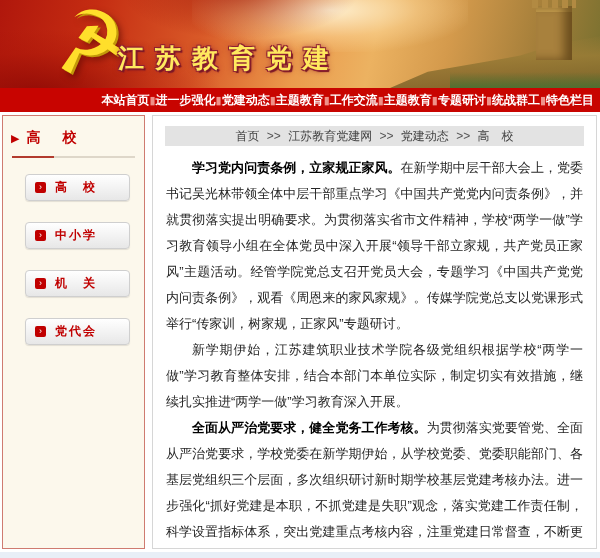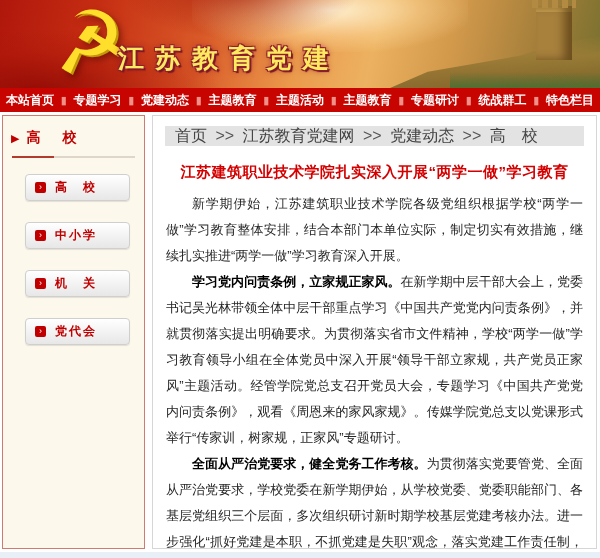--- a/index.html
+++ b/index.html
@@ -25,21 +25,21 @@
     background:linear-gradient(to top,#7c6128 0%, #9a7c36 60%, rgba(154,124,54,0) 100%);
     clip-path:polygon(0 100%,18% 70%,40% 55%,62% 40%,80% 18%,100% 4%,100% 100%); }
   .wall-tower { position:absolute; right:28px; top:6px; width:36px; height:54px; background:#a8813d;
     box-shadow:inset -8px 0 10px rgba(60,38,6,.55), inset 0 6px 0 #c29a4c; }
   .wall-tower:before { content:""; position:absolute; left:-4px; top:-6px; width:44px; height:8px;
     background:repeating-linear-gradient(to right,#b28a42 0 6px, rgba(0,0,0,0) 6px 10px); }
   .green-patch { position:absolute; right:0; bottom:0; width:150px; height:16px;
     background:linear-gradient(to top, rgba(74,112,50,.9), rgba(74,112,50,0)); }
 
   
-  .nav { height:24px; background:#c80400; display:flex; align-items:center; justify-content:space-between; padding:0 6px; }
+  .nav { height:24px; background:#c80400; display:flex; align-items:center; justify-content:flex-end; padding:0 6px; }
   .nav-item { color:#ffffff; font-size:12px; font-weight:bold; text-decoration:none; cursor:pointer; white-space:nowrap; }
   .nav-sep { color:#ef9189; font-size:11px; font-weight:bold; }
 
   
   .layout { position:relative; height:446px; background:#fff; }
   .footer-strip { position:absolute; left:0; right:0; bottom:0; height:6px; background:#e8eff7; }
 
   
   .sidebar { position:absolute; left:2px; top:3px; width:143px; height:434px; background:#fcf8ec; border:1px solid #cf7b70; }
   .side-head { display:flex; align-items:center; gap:7px; padding:13px 10px 0 8px; }
@@ -48,21 +48,21 @@
   .side-rule { height:2px; margin:9px 9px 16px; background:linear-gradient(to right,#b23b2e 0%,#b23b2e 34%,#ded7c9 34%,#ded7c9 100%); }
   .side-item { margin:0 14px 21px 22px; height:27px; border:1px solid #cfcfcf; border-radius:4px;
     background:linear-gradient(#ffffff,#e7e7e7); display:flex; align-items:center; gap:9px; padding:0 9px;
     box-shadow:0 1px 1px rgba(0,0,0,.1); cursor:pointer; }
   .side-sq { width:11px; height:11px; background:#c00000; border-radius:2px; color:#fff; font-size:9px;
     line-height:11px; text-align:center; flex:0 0 auto; }
   .side-lbl { color:#c00000; font-weight:bold; font-size:12px; letter-spacing:2px; white-space:nowrap; }
 
   
   .main { position:absolute; left:152px; top:3px; right:3px; height:434px; background:#fff; border:1px solid #d6d6d6; overflow:hidden; }
-  .crumb { margin:10px 12px 0; background:#e3e3e3; height:20px; line-height:20px; padding:0 10px; font-size:16px; color:#444; white-space:nowrap; overflow:hidden; }
+  .crumb { margin:10px 12px 0; background:#e3e3e3; height:20px; line-height:20px; padding:0 10px; font-size:12px; color:#444; white-space:nowrap; overflow:hidden;text-align:center; }
   .crumb a { color:#444; text-decoration:none; cursor:pointer; }
   .crumb .sep { color:#555; margin:0 4px; }
   .art-title { margin:17px 8px 0; text-align:center; color:#d40000; font-weight:bold; font-size:15px; letter-spacing:.5px; }
   .art-body { margin:9px 13px 0; font-size:13px; line-height:26px; color:#262626; text-align:justify; }
   .art-body p { text-indent:2em; }
   .art-body .lead { font-weight:bold; color:#000; }
 </style>
 </head>
 <body>
 
@@ -75,27 +75,27 @@
     <div class="wall-slope"></div>
     <div class="wall-tower"></div>
     <div class="green-patch"></div>
     <div class="emblem">☭</div>
     <div class="banner-title">江苏教育党建</div>
   </div>
 
   <div class="nav">
       <a class="nav-item">本站首页</a>
       <span class="nav-sep">▮</span>
-      <a class="nav-item">专题学习</a>
+      <a class="nav-item">进一步强化</a>
       <span class="nav-sep">▮</span>
       <a class="nav-item">党建动态</a>
       <span class="nav-sep">▮</span>
       <a class="nav-item">主题教育</a>
       <span class="nav-sep">▮</span>
-      <a class="nav-item">主题活动</a>
+      <a class="nav-item">工作交流</a>
       <span class="nav-sep">▮</span>
       <a class="nav-item">主题教育</a>
       <span class="nav-sep">▮</span>
       <a class="nav-item">专题研讨</a>
       <span class="nav-sep">▮</span>
       <a class="nav-item">统战群工</a>
       <span class="nav-sep">▮</span>
       <a class="nav-item">特色栏目</a>
     </div>
 
@@ -122,24 +122,23 @@
           </div>
           <div class="side-item">
             <span class="side-sq">›</span>
             <span class="side-lbl">党代会</span>
           </div>
         </div>
     </div>
 
     <div class="main">
       <div class="crumb" id="crumb"><a>首页</a><span class="sep"> &gt;&gt; </span><a>江苏教育党建网</a><span class="sep"> &gt;&gt; </span><a>党建动态</a><span class="sep"> &gt;&gt; </span><a>高　校</a></div>
-      <div class="art-title">江苏建筑职业技术学院扎实深入开展“两学一做”学习教育</div>
       <div class="art-body" id="art-body">
+          <p><span class="lead">学习党内问责条例，立家规正家风。</span><span>在新学期中层干部大会上，党委书记吴光林带领全体中层干部重点学习《中国共产党党内问责条例》，并就贯彻落实提出明确要求。为贯彻落实省市文件精神，学校“两学一做”学习教育领导小组在全体党员中深入开展“领导干部立家规，共产党员正家风”主题活动。经管学院党总支召开党员大会，专题学习《中国共产党党内问责条例》，观看《周恩来的家风家规》。传媒学院党总支以党课形式举行“传家训，树家规，正家风”专题研讨。</span></p>
           <p><span>新学期伊始，江苏建筑职业技术学院各级党组织根据学校“两学一做”学习教育整体安排，结合本部门本单位实际，制定切实有效措施，继续扎实推进“两学一做”学习教育深入开展。</span></p>
-          <p><span class="lead">学习党内问责条例，立家规正家风。</span><span>在新学期中层干部大会上，党委书记吴光林带领全体中层干部重点学习《中国共产党党内问责条例》，并就贯彻落实提出明确要求。为贯彻落实省市文件精神，学校“两学一做”学习教育领导小组在全体党员中深入开展“领导干部立家规，共产党员正家风”主题活动。经管学院党总支召开党员大会，专题学习《中国共产党党内问责条例》，观看《周恩来的家风家规》。传媒学院党总支以党课形式举行“传家训，树家规，正家风”专题研讨。</span></p>
           <p><span class="lead">全面从严治党要求，健全党务工作考核。</span><span>为贯彻落实党要管党、全面从严治党要求，学校党委在新学期伊始，从学校党委、党委职能部门、各基层党组织三个层面，多次组织研讨新时期学校基层党建考核办法。进一步强化“抓好党建是本职，不抓党建是失职”观念，落实党建工作责任制，科学设置指标体系，突出党建重点考核内容，注重党建日常督查，不断更新考核方式，强化激励导向，加大考核结果使用力度。</span></p>
         </div>
     </div>
 
     <div class="footer-strip"></div>
   </div>
 
 </div>
 
 </body></html>

